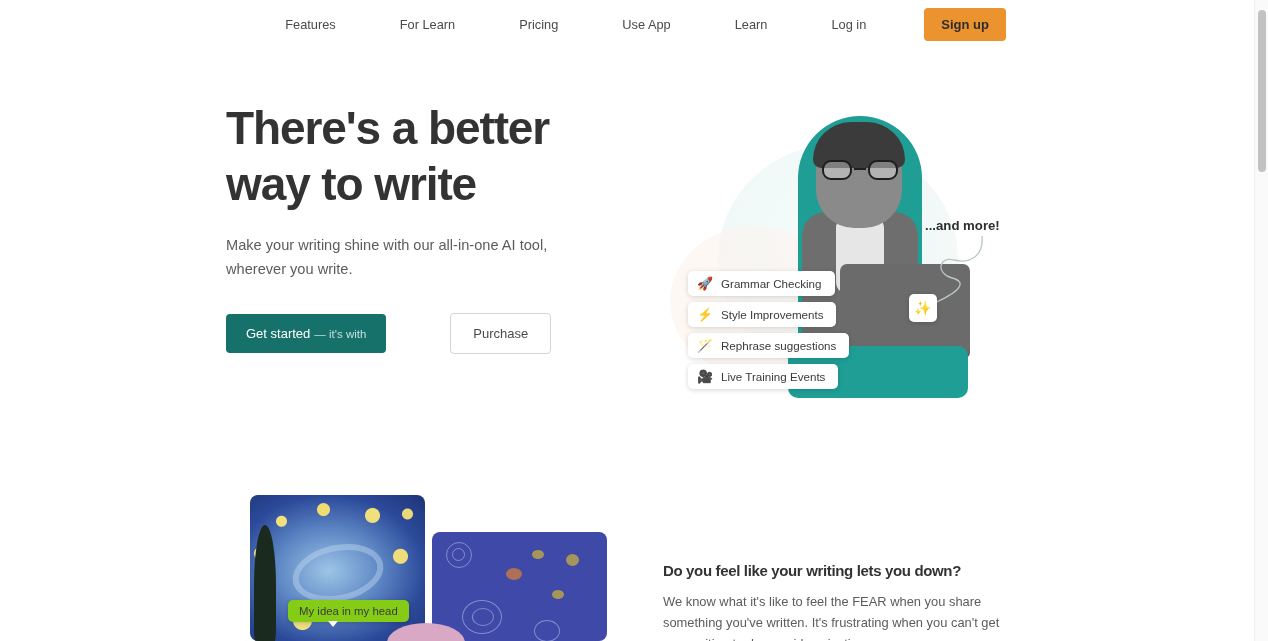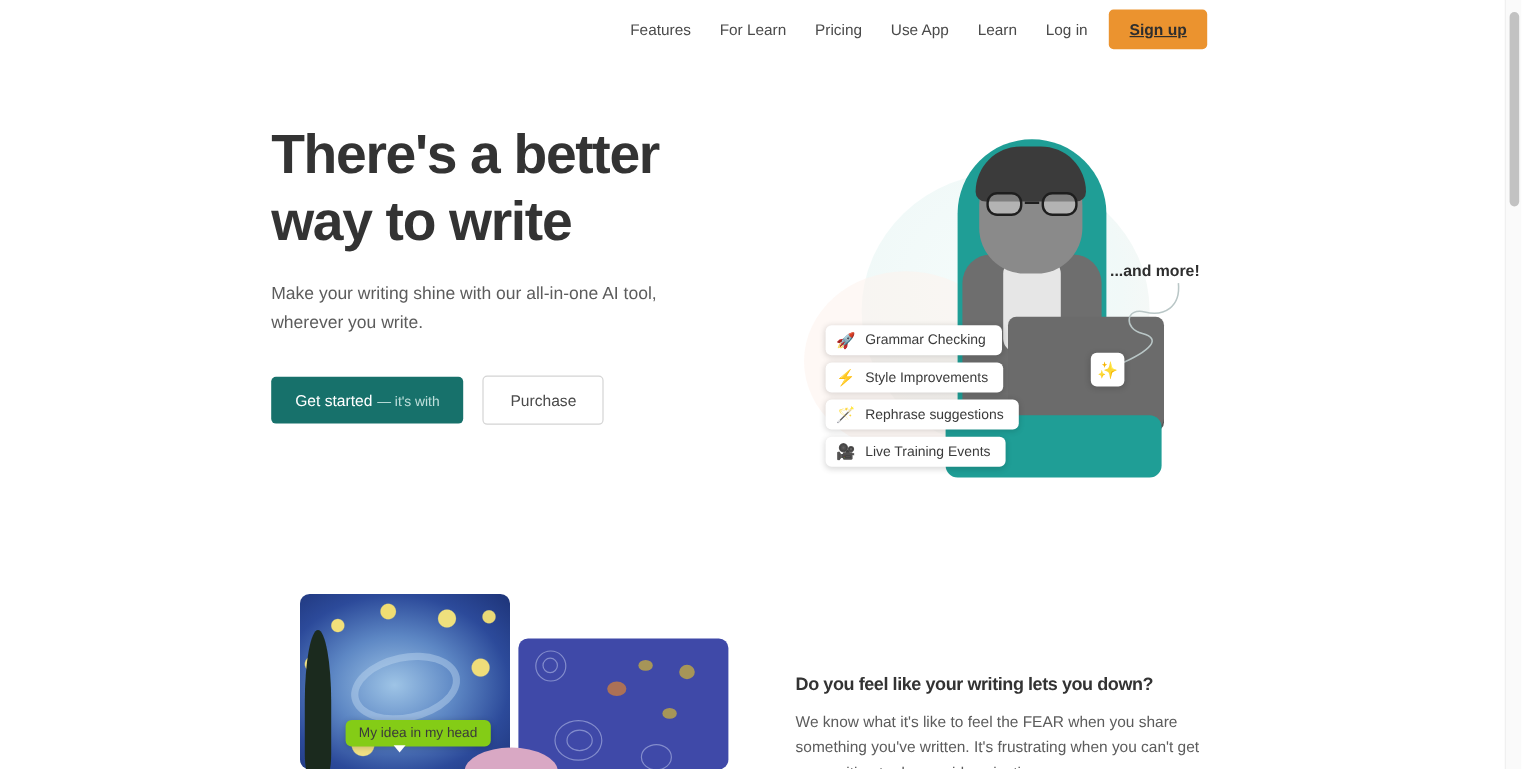--- a/index.html
+++ b/index.html
@@ -23,33 +23,32 @@
   .brand { display: flex; align-items: center; gap: 9px; margin-left: 242px; }
   .brand-mark {
     width: 25px; height: 25px; border-radius: 6px;
     background: #0d8478;
     display: flex; align-items: center; justify-content: center;
     flex: 0 0 auto;
   }
   .brand-name {
     font-size: 16.5px; font-weight: bold; letter-spacing: -0.1px; color: #2f2f2f;
   }
-  .nav { display: flex; align-items: center; margin-left: auto; margin-right: 248px; }
+  .nav { display: flex; align-items: center; margin-left: auto; margin-right: 248px; gap: 40px; }
   .nav-link {
     font-size: 12.8px; color: #4a4a4a; padding: 6px 0; margin-right: 24px;
     text-decoration: none; white-space: nowrap; cursor: pointer;
   }
   .nav-link:last-of-type { margin-right: 18px; }
   .signup-btn {
     background: #eb932f; color: #2e2e2e;
     font-size: 13px; font-weight: bold;
     border: none; border-radius: 4px;
     padding: 9px 17px; cursor: pointer;
     font-family: "Liberation Sans", sans-serif;
-    text-decoration: underline;
   }
 
   
   .hero { position: absolute; top: 48px; left: 0; width: 1254px; }
   .hero-left { position: absolute; left: 226px; top: 52px; width: 380px; }
   .hero-title {
     font-size: 46px; font-weight: bold; line-height: 1.22;
     letter-spacing: -1.1px; color: #333333;
   }
   .hero-sub {
@@ -62,20 +61,21 @@
     border: none; border-radius: 4px;
     padding: 12px 20px; font-size: 13px; cursor: pointer;
     font-family: "Liberation Sans", sans-serif; white-space: nowrap;
   }
   .btn-primary .fine { color: #bfe0dc; font-size: 11.5px; margin-left: 4px; }
   .btn-outline {
     background: #ffffff; color: #4a4a4a;
     border: 1px solid #d4d4d4; border-radius: 4px;
     padding: 12px 22px; font-size: 13px; cursor: pointer;
     font-family: "Liberation Sans", sans-serif;
+    margin-left: 48px;
   }
   .no-cc { margin-top: 30px; font-size: 12.3px; color: #6d6d6d; }
 
   
   .hero-art { position: absolute; left: 660px; top: 58px; width: 360px; height: 330px; }
   .art-blob {
     position: absolute; left: 58px; top: 38px;
     width: 240px; height: 230px; border-radius: 50%;
     background: radial-gradient(circle at 45% 40%, #f3fbfa 0%, #eef8f7 55%, #fdf6f2 100%);
     opacity: .85;

